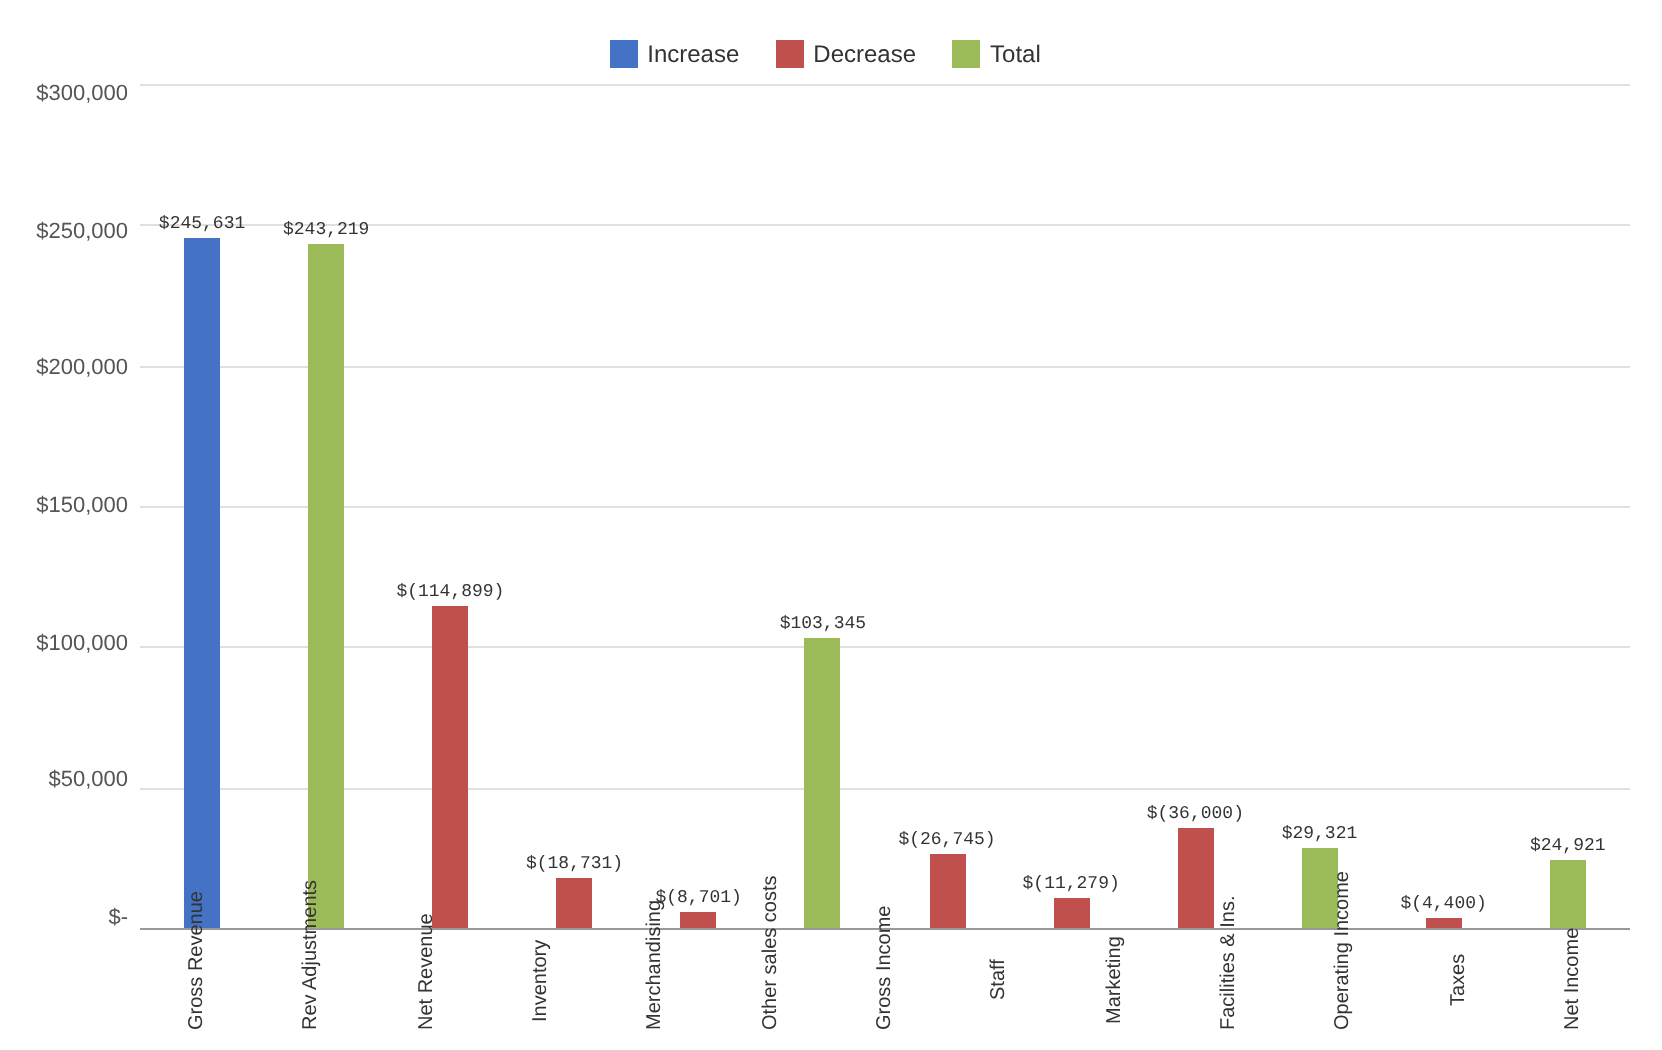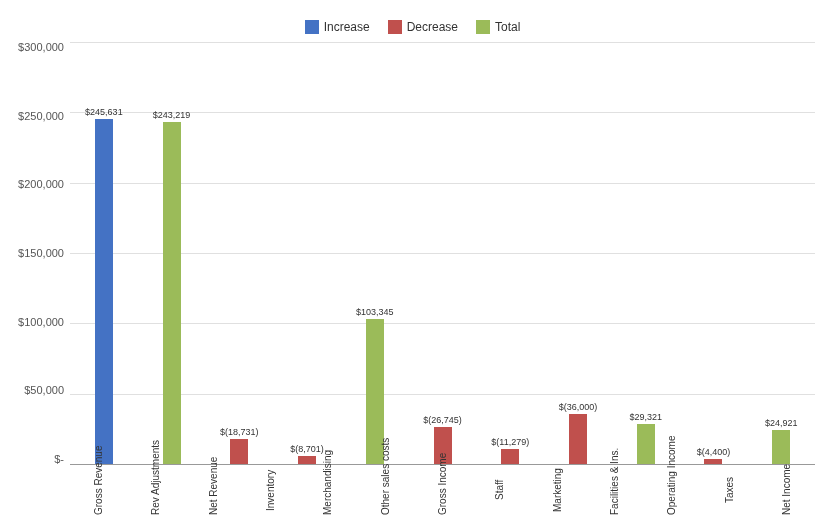--- a/index.html
+++ b/index.html
@@ -64,20 +64,21 @@
       line-height: 1;
     }
     .chart-main {
       flex: 1;
       display: flex;
       flex-direction: column;
     }
     .grid-and-bars {
       flex: 1;
       position: relative;
+      font-family: Liberation Mono, monospace;
     }
     .grid-lines {
       position: absolute;
       top: 0; left: 0; right: 0; bottom: 0;
       display: flex;
       flex-direction: column;
       justify-content: space-between;
       pointer-events: none;
     }
     .grid-line {
@@ -196,20 +197,26 @@
               </div>
             </div>
             <div class="group">
               <div class="bar-wrapper">
                 <div class="bar-label-top">$243,219</div>
                 <div class="bar bar-green" style="height: 81.073%;"></div>
               </div>
             </div>
             <div class="group">
               <div class="bar-wrapper">
+                <div class="bar-label-top">$(114,899)</div>
+                <div class="bar bar-red" style="height: 38.2997%;"></div>
+              </div>
+            </div>
+            <div class="group">
+              <div class="bar-wrapper">
                 <div class="bar-label-top">$(18,731)</div>
                 <div class="bar bar-red" style="height: 6.24367%;"></div>
               </div>
             </div>
             <div class="group">
               <div class="bar-wrapper">
                 <div class="bar-label-top">$(8,701)</div>
                 <div class="bar bar-red" style="height: 2.08133%;"></div>
               </div>
             </div>

